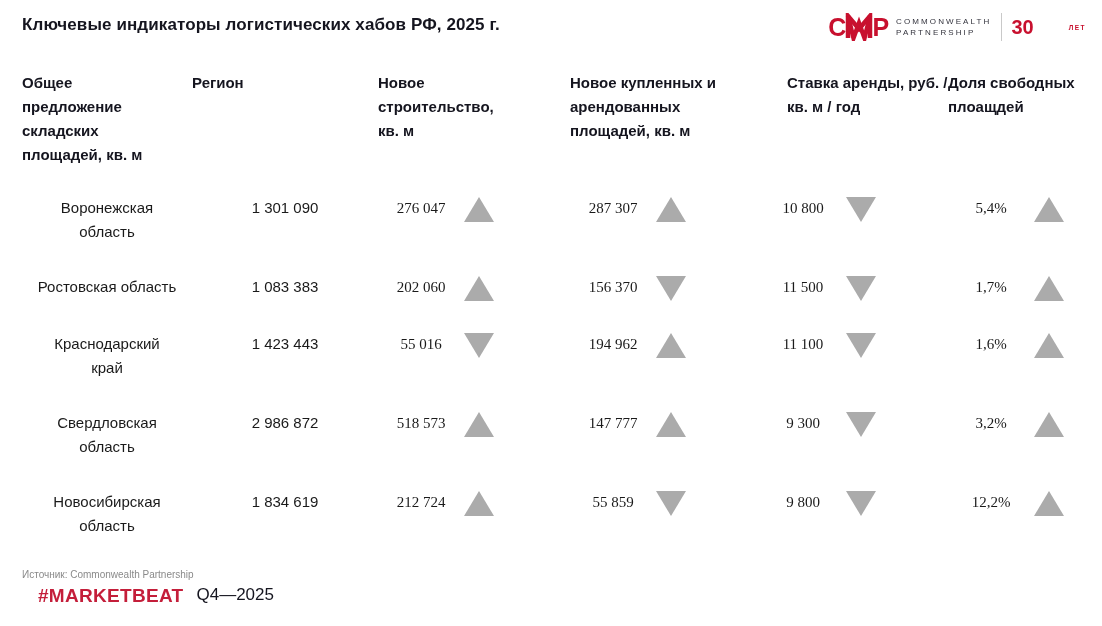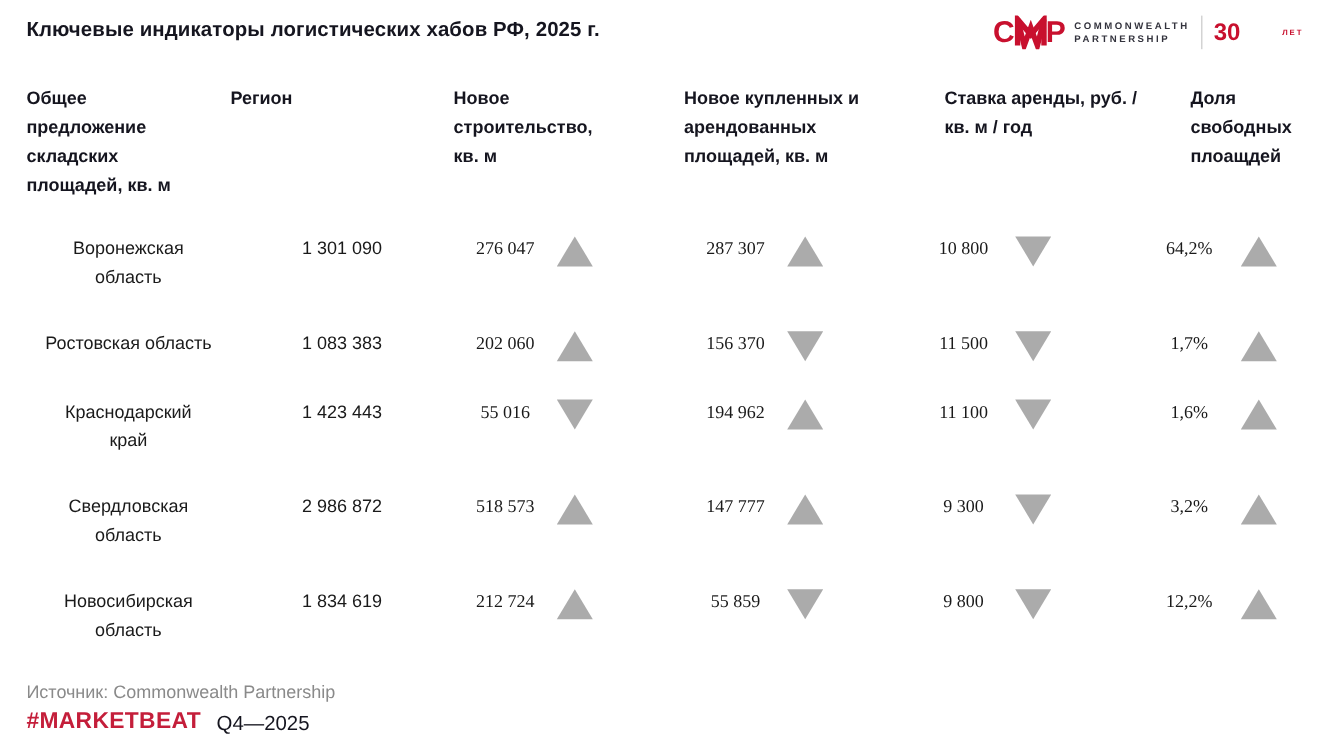--- a/index.html
+++ b/index.html
@@ -45,21 +45,21 @@
   .logo-emblem { margin: 0 -2px; display: block; }
   .logo-name {
     margin-left: 7px;
     display: flex;
     flex-direction: column;
     justify-content: center;
     gap: 2px;
   }
   .logo-name div {
     font-size: 8px;
-    font-weight: 700;
+    font-weight: 400;
     letter-spacing: 2.1px;
     color: #33333d;
     white-space: nowrap;
   }
   .logo-divider {
     width: 1px;
     height: 28px;
     background: #c9c9c9;
     margin: 0 9px 0 10px;
   }
@@ -79,21 +79,21 @@
     font-size: 15px;
     font-weight: 700;
     line-height: 24px;
     color: #15151f;
   }
   .hcell .inner { display: inline-block; }
   .hcell.c2 .inner { max-width: 142px; }
   .hcell.c3 .inner { max-width: 132px; }
   .hcell.c4 .inner { max-width: 168px; }
   .hcell.c5 .inner { max-width: 162px; margin-left: 27px; }
-  .hcell.c6 .inner { max-width: 152px; margin-left: 44px; }
+  .hcell.c6 .inner { max-width: 152px; }
   .cell {
     font-size: 15px;
     line-height: 24px;
     color: #1a1a1a;
   }
   .cell.region .inner { display: inline-block; max-width: 140px; }
   .cell.trendcell { display: flex; align-items: flex-start; font-family: Liberation Serif, serif; }
   .cell .num { width: 86px; flex: 0 0 86px; }
   .triangle {
     width: 0; height: 0;
@@ -107,25 +107,25 @@
   }
   .triangle.down {
     border-left: 15px solid transparent;
     border-right: 15px solid transparent;
     border-top: 25px solid #ababab;
   }
 
   
   .footer { margin-top: 13px; }
   .source {
-    font-size: 15px;
+    font-size: 10px;
     color: #8a8a8a;
     margin-bottom: 5px;
   }
-  .brandline { display: flex; align-items: flex-end; gap: 13px; }
+  .brandline { display: flex; align-items: flex-start; gap: 13px; margin-left: 16px; }
   .hashtag {
     font-size: 19px;
     font-weight: 700;
     color: #c41e3a;
     letter-spacing: 0.3px;
   }
   .period { font-size: 17px; color: #15151f; }
 </style>
 </head>
 <body>
@@ -172,21 +172,21 @@
     </div>
     <div class="cell trendcell">
       <span class="num">287 307</span>
       <span class="triangle up"></span>
     </div>
     <div class="cell trendcell">
       <span class="num">10 800</span>
       <span class="triangle down"></span>
     </div>
     <div class="cell trendcell">
-      <span class="num">64,2%</span>
+      <span class="num">5,4%</span>
       <span class="triangle up"></span>
     </div>
   </div>
 
   <div class="grid row">
     <div class="cell region"><span class="inner">Ростовская область</span></div>
     <div class="cell">1 083 383</div>
     <div class="cell trendcell">
       <span class="num">202 060</span>
       <span class="triangle up"></span>

